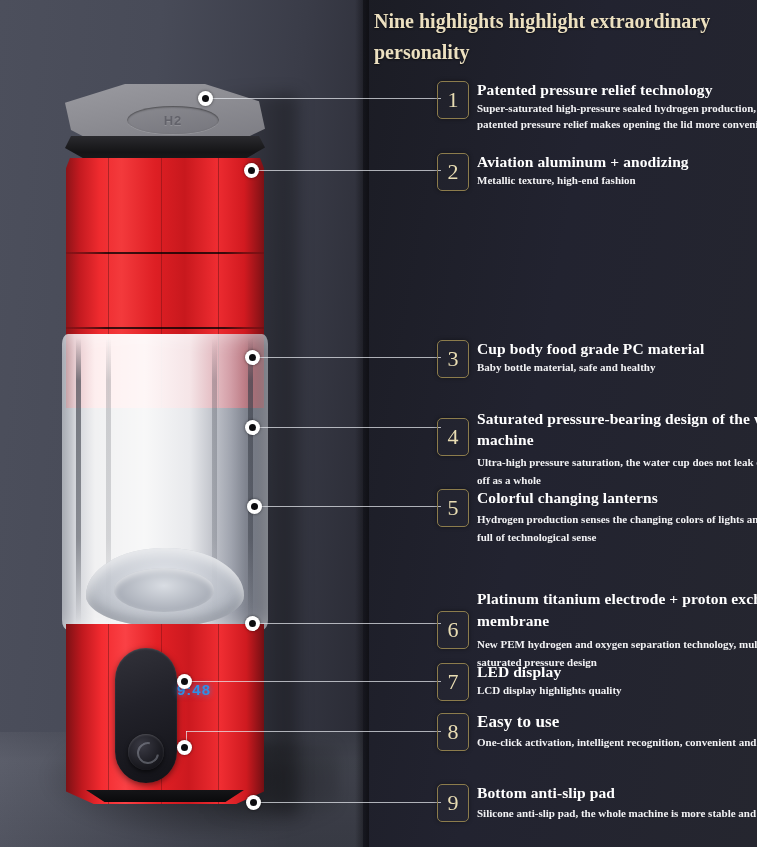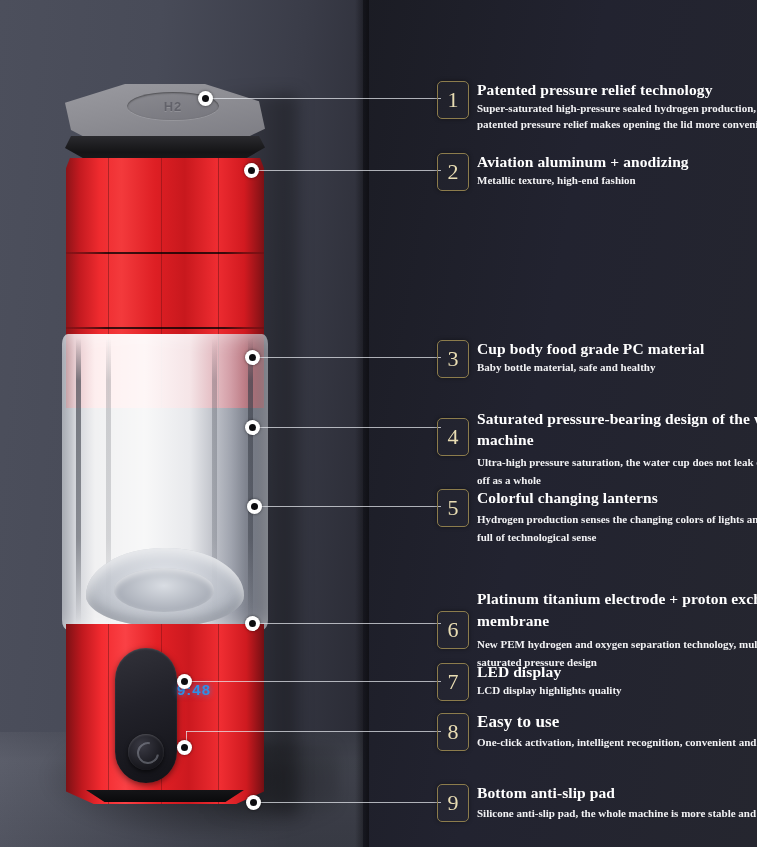--- a/index.html
+++ b/index.html
@@ -73,21 +73,21 @@
   
   .lid-top {
     position: absolute;
     left: 8px; top: 0px;
     width: 200px; height: 72px;
     background: linear-gradient(170deg, #9a9aa0 0%, #8d8d93 40%, #77777e 100%);
     clip-path: polygon(30% 0%, 70% 0%, 97% 24%, 100% 62%, 72% 100%, 28% 100%, 3% 64%, 0% 26%);
   }
   .lid-emboss {
     position: absolute;
-    left: 62px; top: 8px;
+    left: 62px; top: 22px;
     width: 92px; height: 28px;
     border-radius: 50%;
     background: linear-gradient(170deg, #8a8a90, #76767d);
     box-shadow: inset 0 1px 2px rgba(0,0,0,0.45), 0 1px 0 rgba(255,255,255,0.12);
   }
   .lid-h2 {
     position: absolute;
     left: 0; top: 0; right: 0; bottom: 0;
     display: flex; align-items: center; justify-content: center;
     font-family: "Liberation Sans", sans-serif;
@@ -361,20 +361,21 @@
   <div class="dot" style="left:198px; top:91px;"></div>
   <div class="dot" style="left:244px; top:163px;"></div>
   <div class="dot" style="left:245px; top:350px;"></div>
   <div class="dot" style="left:245px; top:420px;"></div>
   <div class="dot" style="left:247px; top:499px;"></div>
   <div class="dot" style="left:245px; top:616px;"></div>
   <div class="dot" style="left:177px; top:674px;"></div>
   <div class="dot" style="left:177px; top:740px;"></div>
   <div class="dot" style="left:246px; top:795px;"></div>
 
+  <div class="heading">Nine highlights highlight extraordinary personality</div>
 
   <div class="callout" style="left:437px; top:81px;">
     <div class="num-box">1</div>
     <div class="co-text">
       <div class="co-title">Patented pressure relief technology</div>
       <div class="co-desc">Super-saturated high-pressure sealed hydrogen production, patented pressure relief makes opening the lid more convenient</div>
     </div>
   </div>
 
   <div class="callout" style="left:437px; top:153px;">

